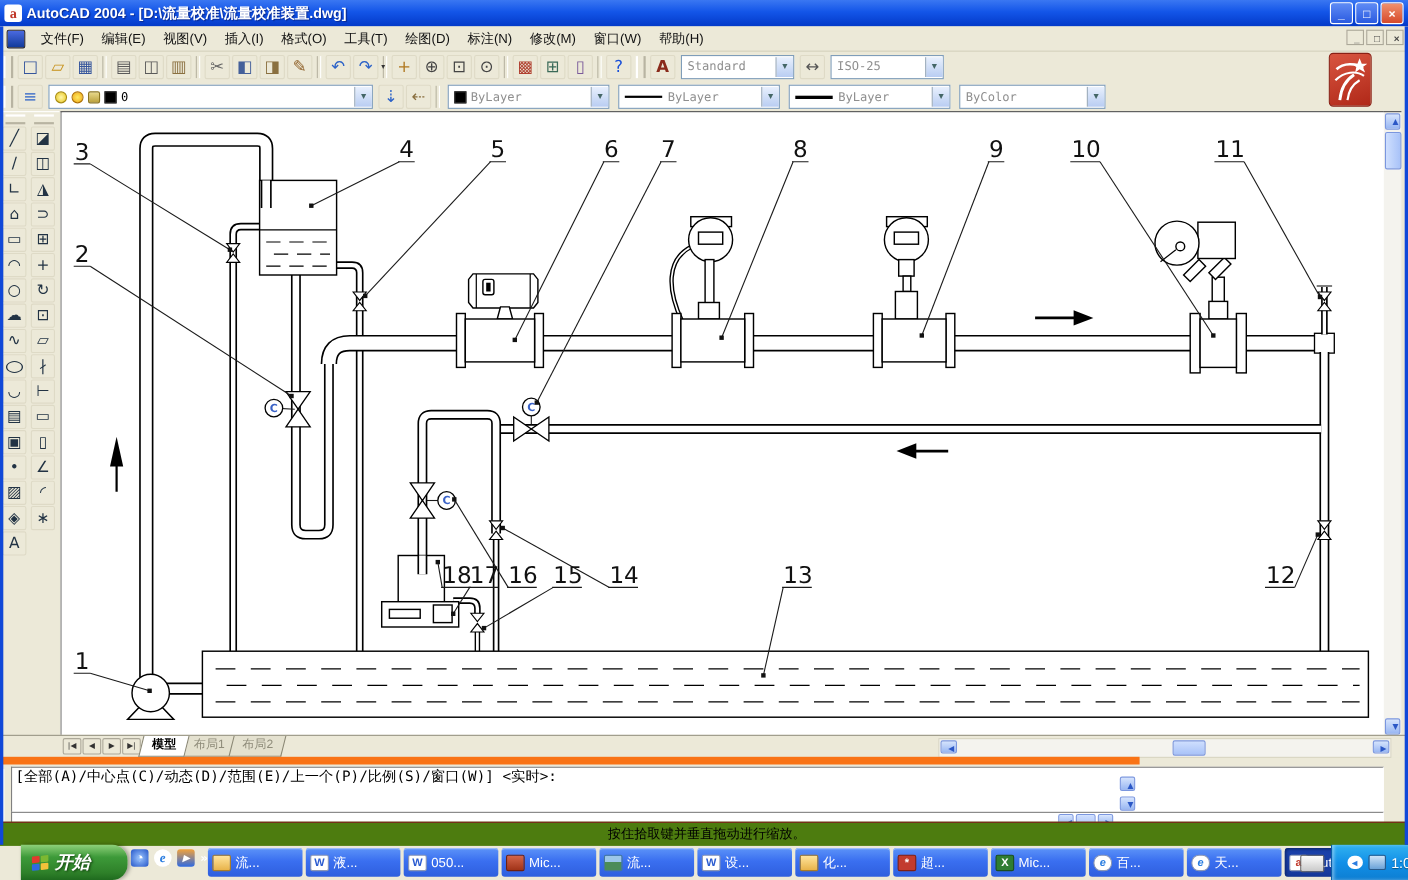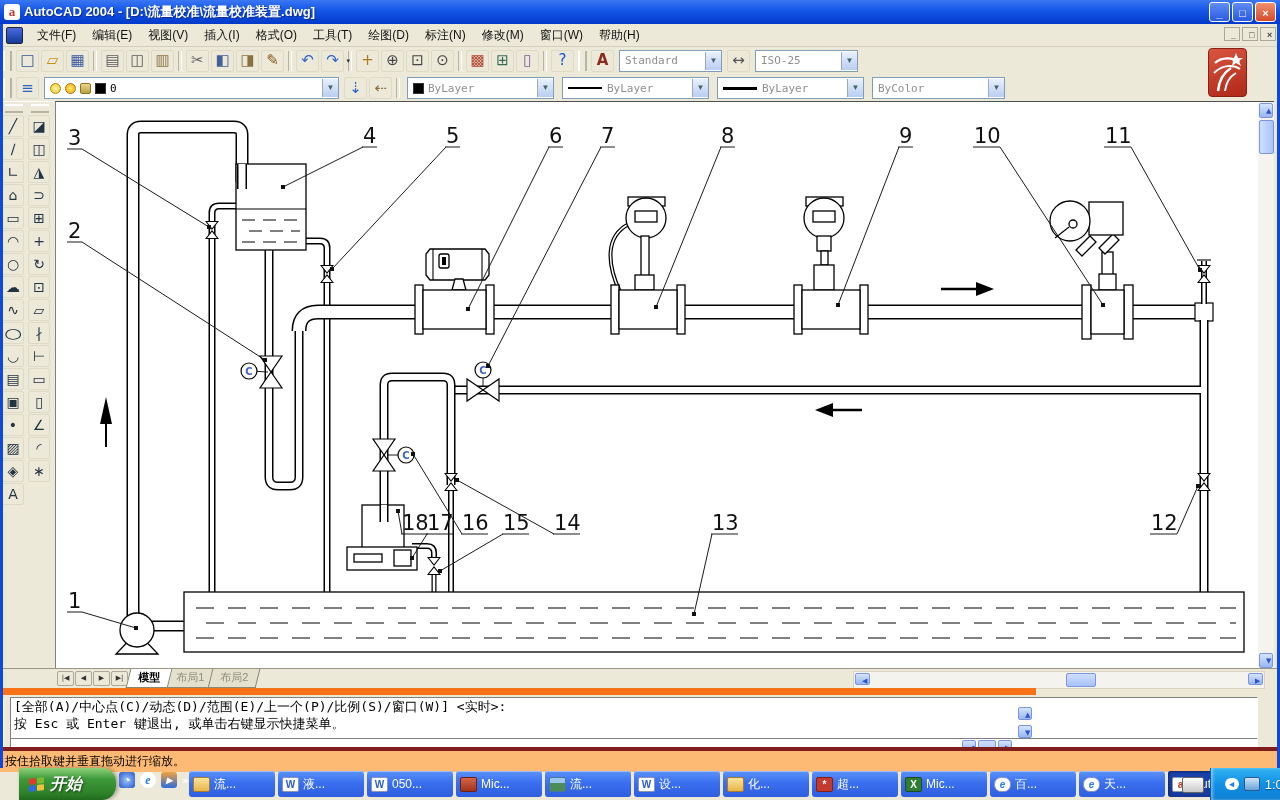--- a/index.html
+++ b/index.html
@@ -89,22 +89,22 @@
     border:1px solid;border-color:#808080 #fff #fff #808080;overflow:hidden;}
   #cmd-hist div{font:13px/17px "DejaVu Sans Mono",monospace;color:#000;white-space:pre;padding-left:3px;}
   #cmd-input{position:absolute;left:10px;top:43px;width:1246px;height:14px;background:#fff;
     border:1px solid;border-color:#808080 #fff #fff #808080;font:13px "DejaVu Sans Mono",monospace;}
   #cmd-v{position:absolute;right:4px;top:8px;width:14px;}
   #cmd-v .xpb{width:13px;height:13px;margin-bottom:1px;}
   #cmd-h{position:absolute;right:24px;top:45px;display:flex;gap:2px;}
   #cmd-h .xpb{width:14px;height:11px;}
   #cmd-h .ht{width:16px;height:11px;background:linear-gradient(#cfdffe,#a8c2f8);border:1px solid #7a96df;border-radius:2px;}
   
-  #statusbar{position:absolute;left:0;top:747px;width:1280px;height:21px;background:#fdba74;
-    border-top:4px solid #7f1d1d;display:flex;align-items:center;}
+  #statusbar{position:absolute;left:0;top:747px;width:1280px;height:21px;background:#4d7c0f;
+    border-top:1px solid #7f1d1d;display:flex;align-items:center;justify-content:center;}
   #status-msg{font:12px "Liberation Sans",sans-serif;color:#000;padding-left:5px;}
   
   #taskbar{position:absolute;left:0;top:768px;width:1280px;height:32px;
     background:linear-gradient(180deg,#4591e8 0%,#2663e0 8%,#1d54cb 55%,#16securities 100%,#1941a5 100%);margin-left:19px;}
   #start{position:absolute;left:0;top:0;height:32px;width:97px;border-radius:0 14px 14px 0;
     background:linear-gradient(180deg,#8ed07a 0%,#3d9a39 35%,#2e8029 80%,#1f6a1e 100%);
     display:flex;align-items:center;color:#fff;font:bold italic 16px "Liberation Sans",sans-serif;
     text-shadow:1px 1px 2px #14420f;box-shadow:2px 0 4px rgba(0,0,0,.35);}
   #start .flag{display:inline-grid;grid-template-columns:7px 7px;grid-gap:1px;margin:0 6px 0 10px;transform:skewY(-6deg);}
   #start .flag span{width:7px;height:6px;border-radius:1px;}
@@ -734,21 +734,20 @@
       <button class="xpb hl" data-name="scroll-left-icon">◀</button>
       <div class="hthumb" data-name="hscroll-thumb"></div>
       <button class="xpb hr" data-name="scroll-right-icon">▶</button>
     </div>
   </div>
 
   <div id="cmd" data-name="command-window">
     <div id="cmd-grip" data-name="command-window-grip"></div>
     <div id="cmd-hist" data-name="command-history">
       <div data-name="command-line-1">[全部(A)/中心点(C)/动态(D)/范围(E)/上一个(P)/比例(S)/窗口(W)] &lt;实时&gt;:</div>
-      <div data-name="command-line-2">按 Esc 或 Enter 键退出, 或单击右键显示快捷菜单。</div>
     </div>
     <div id="cmd-input" data-name="command-input"></div>
     <div id="cmd-v">
       <button class="xpb" data-name="cmd-scroll-up-icon">▲</button>
       <button class="xpb" data-name="cmd-scroll-down-icon">▼</button>
     </div>
     <div id="cmd-h">
       <button class="xpb" data-name="cmd-scroll-left-icon">◀</button>
       <div class="ht" data-name="cmd-hscroll-thumb"></div>
       <button class="xpb" data-name="cmd-scroll-right-icon">▶</button>

